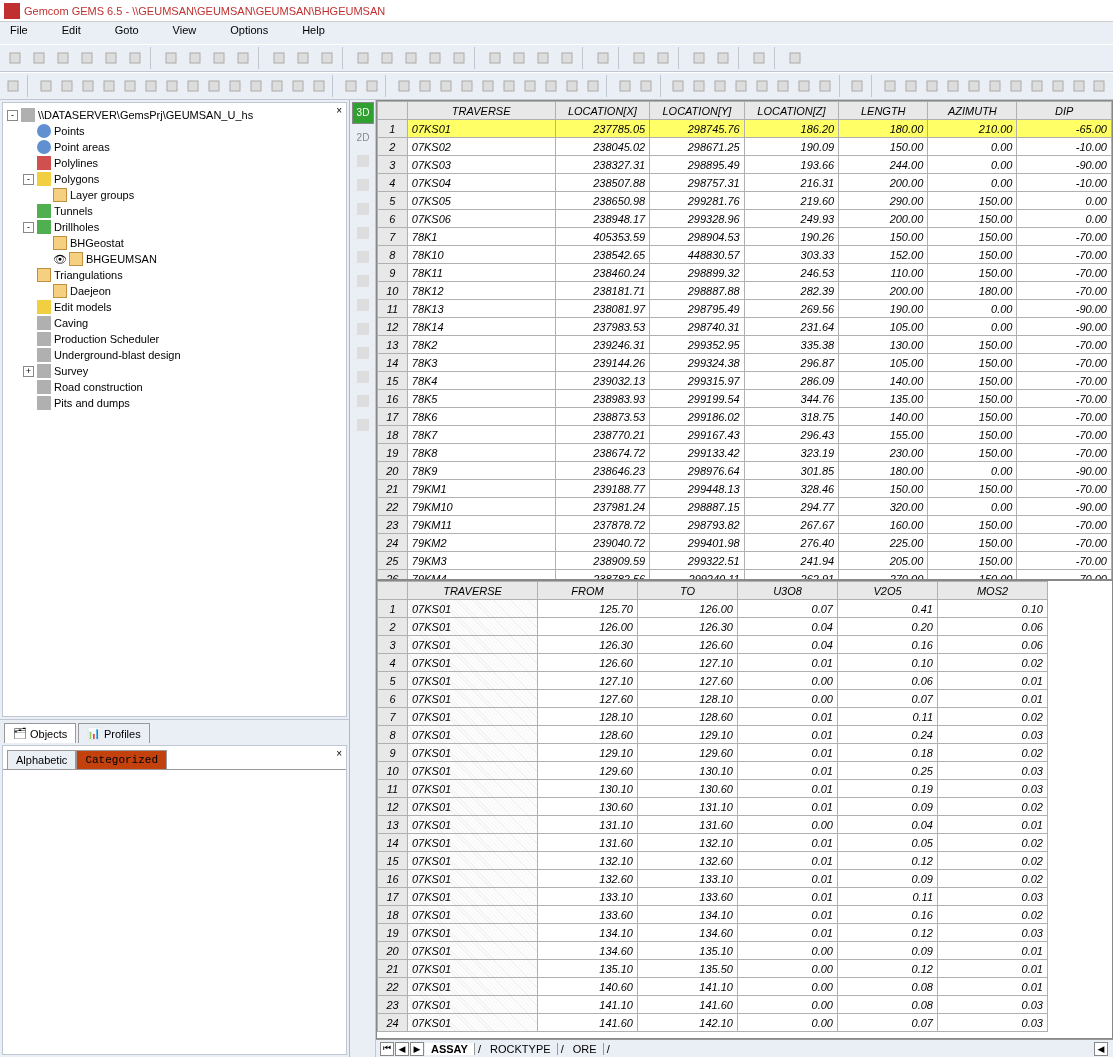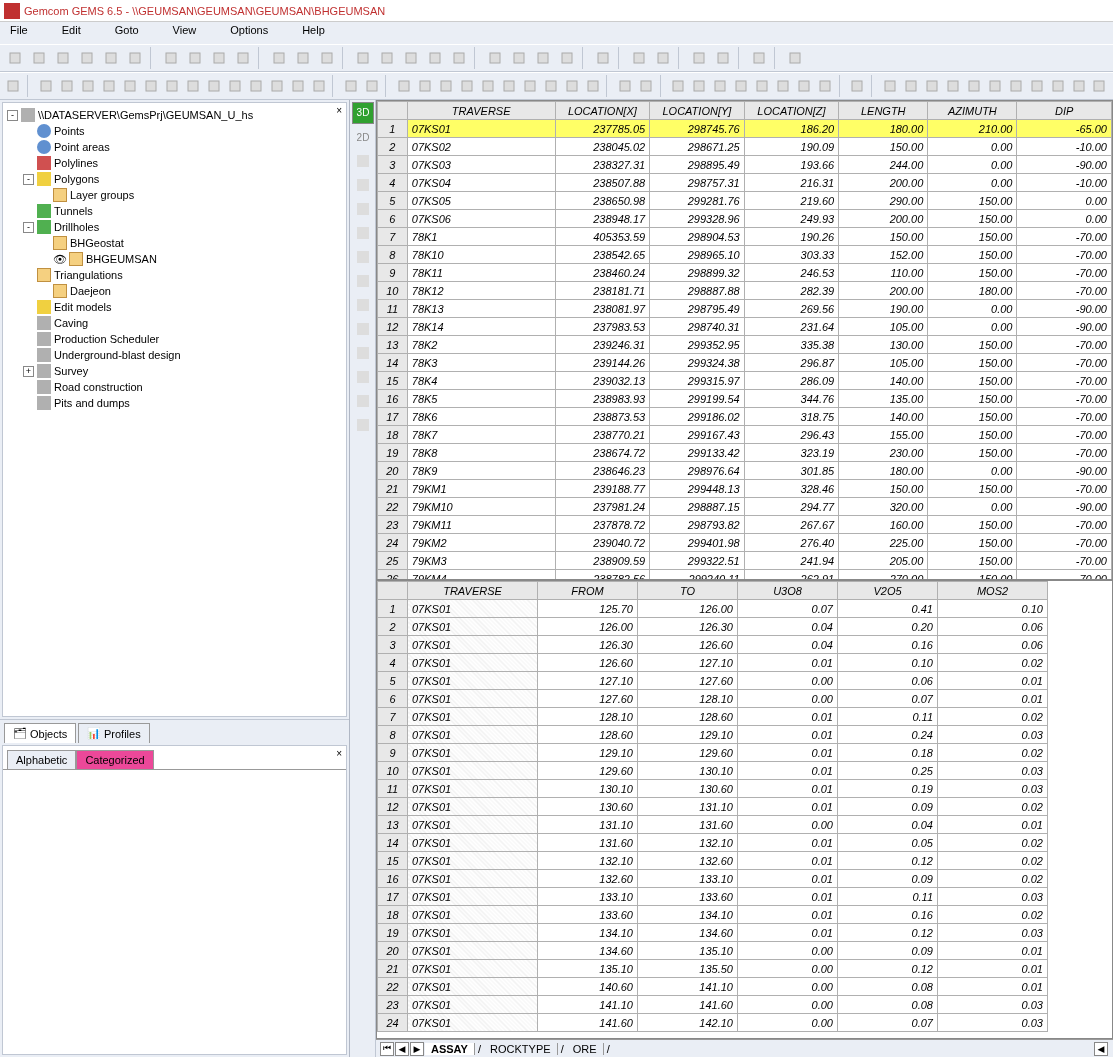--- a/index.html
+++ b/index.html
@@ -22,21 +22,21 @@
 .tree-toggle { width: 11px; height: 11px; border: 1px solid #888; display: inline-flex; align-items: center; justify-content: center; font-size: 9px; line-height: 9px; margin-right: 3px; background: #fff; cursor: pointer; }
 .tree-icon { width: 14px; height: 14px; margin-right: 3px; display: inline-block; }
 .tree-label { cursor: pointer; }
 .tabs-bottom { height: 24px; background: #eaeef5; display: flex; align-items: flex-end; padding: 0 4px; gap: 2px; border-top: 1px solid #c0c7d3; }
 .tab { padding: 3px 8px; border: 1px solid #999; border-bottom: none; background: #eaeef5; cursor: pointer; display: flex; align-items: center; gap: 3px; }
 .tab.active { background: #fff; }
 .props-panel { height: 310px; background: #fff; border: 1px solid #c0c7d3; margin: 2px; display: flex; flex-direction: column; position: relative; }
 .props-close { position: absolute; right: 4px; top: 2px; font-size: 10px; cursor: pointer; }
 .props-tabs { display: flex; padding: 4px 4px 0; }
 .props-tab { padding: 3px 8px; border: 1px solid #999; cursor: pointer; background: #eaeef5; }
-.props-tab.active { background: #ec4899; border-bottom-color: #fff; }
+.props-tab.active { background: #c2410c; border-bottom-color: #fff; font-family: Liberation Mono, monospace; }
 .props-body { flex: 1; border-top: 1px solid #999; margin-top: -1px; }
 .right-panel { flex: 1; display: flex; flex-direction: column; overflow: hidden; }
 .vtoolbar { width: 26px; background: #eaeef5; border-right: 1px solid #c0c7d3; display: flex; flex-direction: column; padding: 2px; gap: 2px; }
 .vtool-btn { width: 22px; height: 22px; border: 1px solid transparent; display: flex; align-items: center; justify-content: center; font-size: 10px; color: #888; }
 .data-area { flex: 1; display: flex; overflow: hidden; }
 .grids { flex: 1; display: flex; flex-direction: column; overflow: hidden; }
 .grid-wrap { overflow: auto; border: 1px solid #888; background: #fff; }
 .grid-top { height: 480px; }
 .grid-bot { flex: 1; }
 table.grid { border-collapse: collapse; font-style: italic; }
@@ -775,21 +775,21 @@
                   <td class="">298904.53</td>
                   <td class="">190.26</td>
                   <td class="">150.00</td>
                   <td class="">150.00</td>
                   <td class="">-70.00</td>
                 </tr>
                 <tr>
                   <th class="rowhdr">8</th>
                   <td class="txt">78K10</td>
                   <td class="">238542.65</td>
-                  <td class="">298965.10</td>
+                  <td class="">448830.57</td>
                   <td class="">303.33</td>
                   <td class="">152.00</td>
                   <td class="">150.00</td>
                   <td class="">-70.00</td>
                 </tr>
                 <tr>
                   <th class="rowhdr">9</th>
                   <td class="txt">78K11</td>
                   <td class="">238460.24</td>
                   <td class="">298899.32</td>

